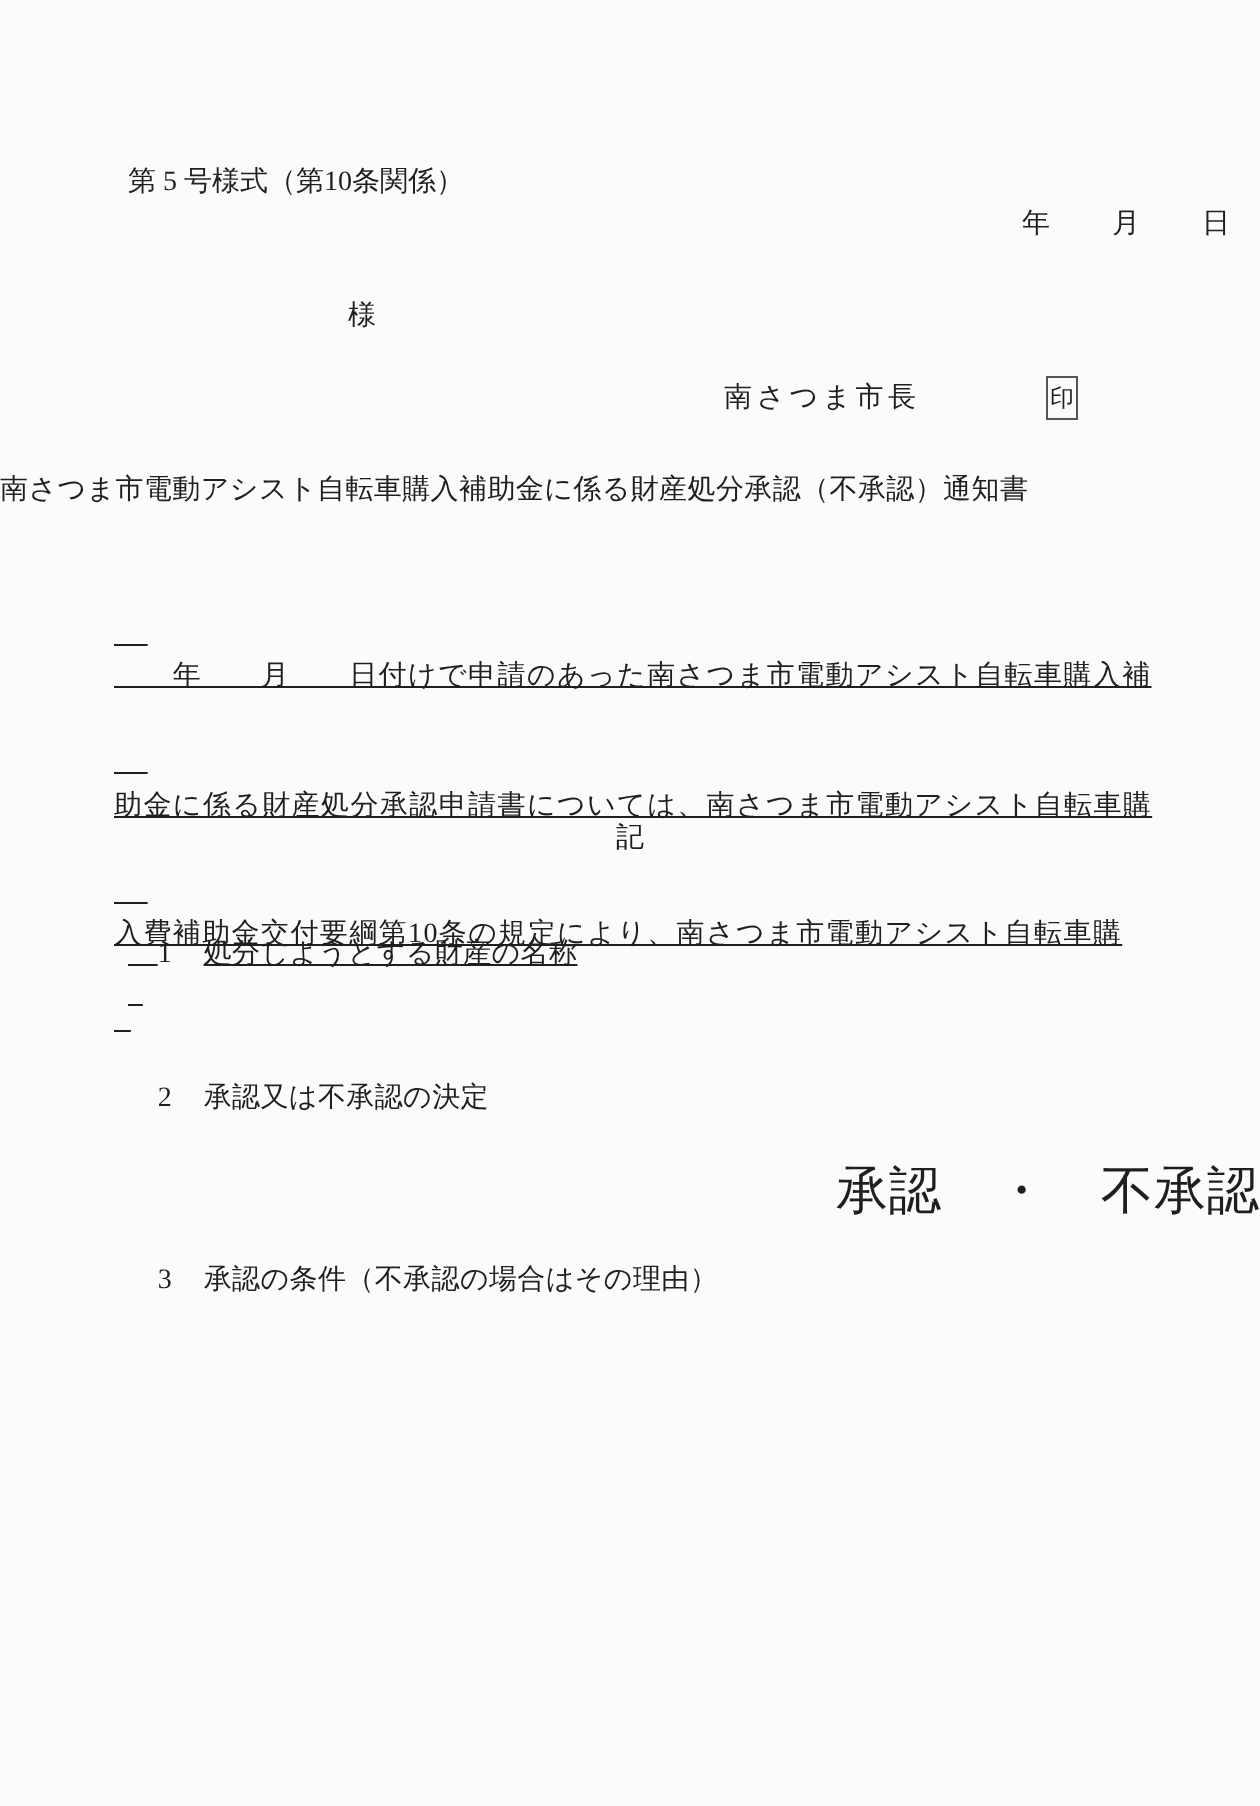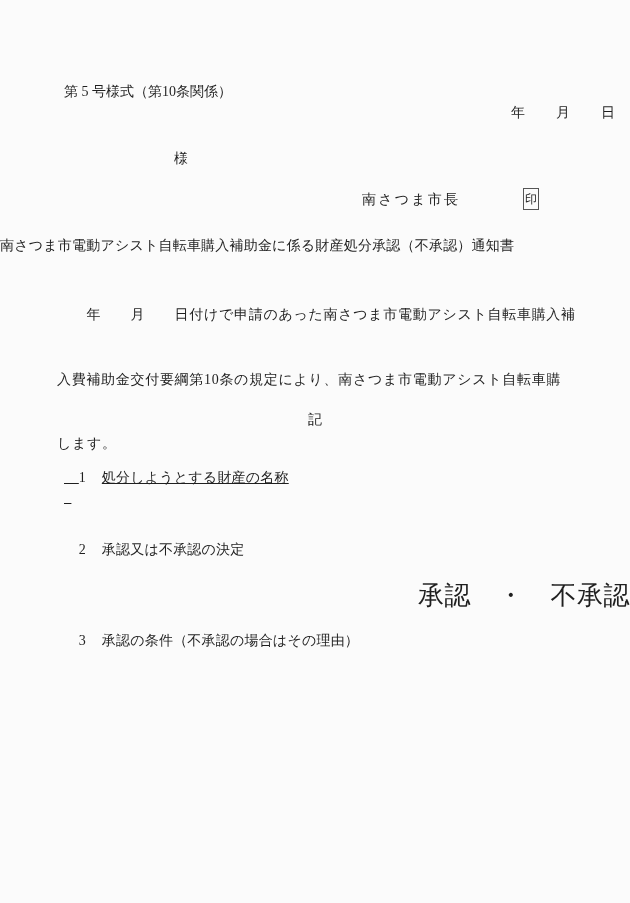--- a/index.html
+++ b/index.html
@@ -26,21 +26,21 @@
   .sender        { left: 362px; top: 190px; letter-spacing: 2.2px; }
   .seal-box {
     left: 523px; top: 188px;
     width: 16px; height: 22px;
     border: 1px solid #555;
     display: flex; align-items: center; justify-content: center;
     font-size: 12px; line-height: 12px;
     box-sizing: border-box;
   }
   .doc-title     { left: 0; right: 0; top: 236px; text-align: left; letter-spacing: 0.2px; }
-  .body-para     { left: 57px; top: 261px; line-height: 21.5px; letter-spacing: 0.7px; }
+  .body-para     { left: 57px; top: 285px; line-height: 21.5px; letter-spacing: 0.7px; text-decoration: underline; }
   .record-marker { left: 0; right: 0; top: 410px; text-align: center; }
   .item          { letter-spacing: 0.2px; }
   .item-1        { left: 64px; top: 448px; text-decoration: underline; }
   .item-2        { left: 64px; top: 520px; }
   .decision      { left: 0; right: 0; top: 580px; text-align: right;
                    font-size: 26px; line-height: 32px; letter-spacing: 0.5px; }
   .item-3        { left: 64px; top: 611px; }
   .num { display: inline-block; width: 23px; }
 </style>
 </head>
@@ -57,22 +57,22 @@
   <div class="abs sender">南さつま市長</div>
 
   <div class="abs seal-box">
     <span>印</span>
   </div>
 
   <div class="abs doc-title">南さつま市電動アシスト自転車購入補助金に係る財産処分承認（不承認）通知書</div>
 
   <div class="abs body-para">
     <div>　　年　　月　　日付けで申請のあった南さつま市電動アシスト自転車購入補</div>
+    <div>助金に係る財産処分承認申請書については、南さつま市電動アシスト自転車購</div>
     <div>入費補助金交付要綱第10条の規定により、南さつま市電動アシスト自転車購</div>
-    <div>します。</div>
   </div>
 
   <div class="abs record-marker">記</div>
 
   <div class="abs item item-1">
     <span class="num">1</span><span>処分しようとする財産の名称</span>
   </div>
 
   <div class="abs item item-2">
     <span class="num">2</span><span>承認又は不承認の決定</span>

